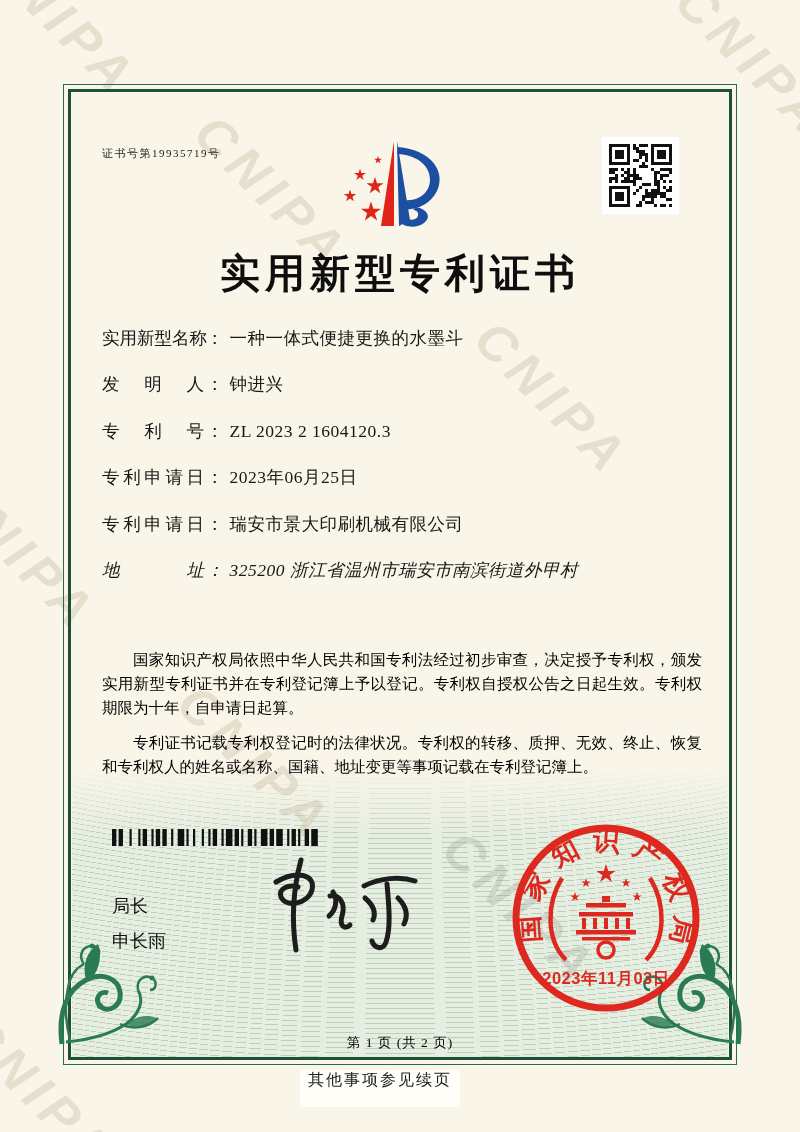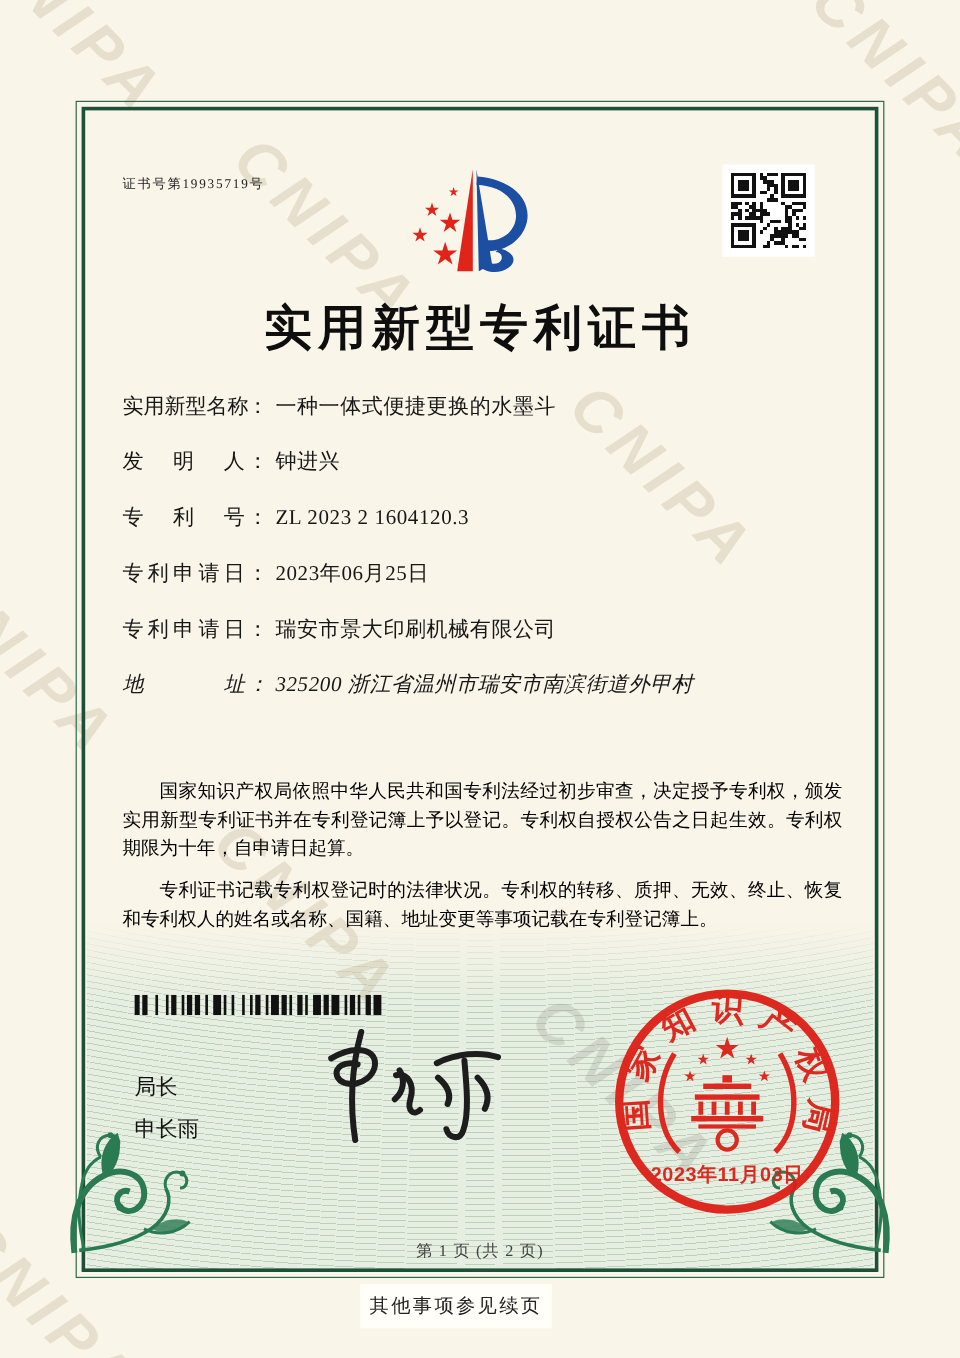--- a/index.html
+++ b/index.html
@@ -63,23 +63,23 @@
   .paras p{margin:0 0 11px 0; text-indent:2em; text-align:justify;}
   
   .barcode{position:absolute; left:112px; top:829px; z-index:5;}
   .sig-title{position:absolute; left:112px; top:894px; z-index:5; font-size:18px; color:#111;
              font-family:"Liberation Sans","DejaVu Sans",sans-serif;}
   .sig-name{position:absolute; left:112px; top:929px; z-index:5; font-size:18px; color:#111;
             font-family:"Liberation Sans","DejaVu Sans",sans-serif;}
   .signature{position:absolute; left:238px; top:846px; z-index:5;}
   .seal{position:absolute; left:506px; top:816px; z-index:6; opacity:0.95;}
   .page-info{position:absolute; left:0; right:0; top:1034px; z-index:5; text-align:center;
-             font-size:13.5px; color:#404040; letter-spacing:1px;}
+             font-size:13.5px; color:#000000; letter-spacing:1px;}
   .cont-box{position:absolute; left:300px; top:1070px; width:160px; height:37px; z-index:5;
-            background:rgba(255,254,249,0.95); display:flex; align-items:center; justify-content:center;}
+            background:rgba(255,254,249,0.95); display:flex; align-items:flex-start; justify-content:center;}
   .cont-note{font-size:16px; letter-spacing:2px; color:#222;}
 </style>
 </head>
 <body>
 
 <div class="page">
 
   <span class="wm" style="left:60px;top:18px;">CNIPA</span>
   <span class="wm" style="left:753px;top:60px;">CNIPA</span>
   <span class="wm" style="left:272px;top:192px;">CNIPA</span>

